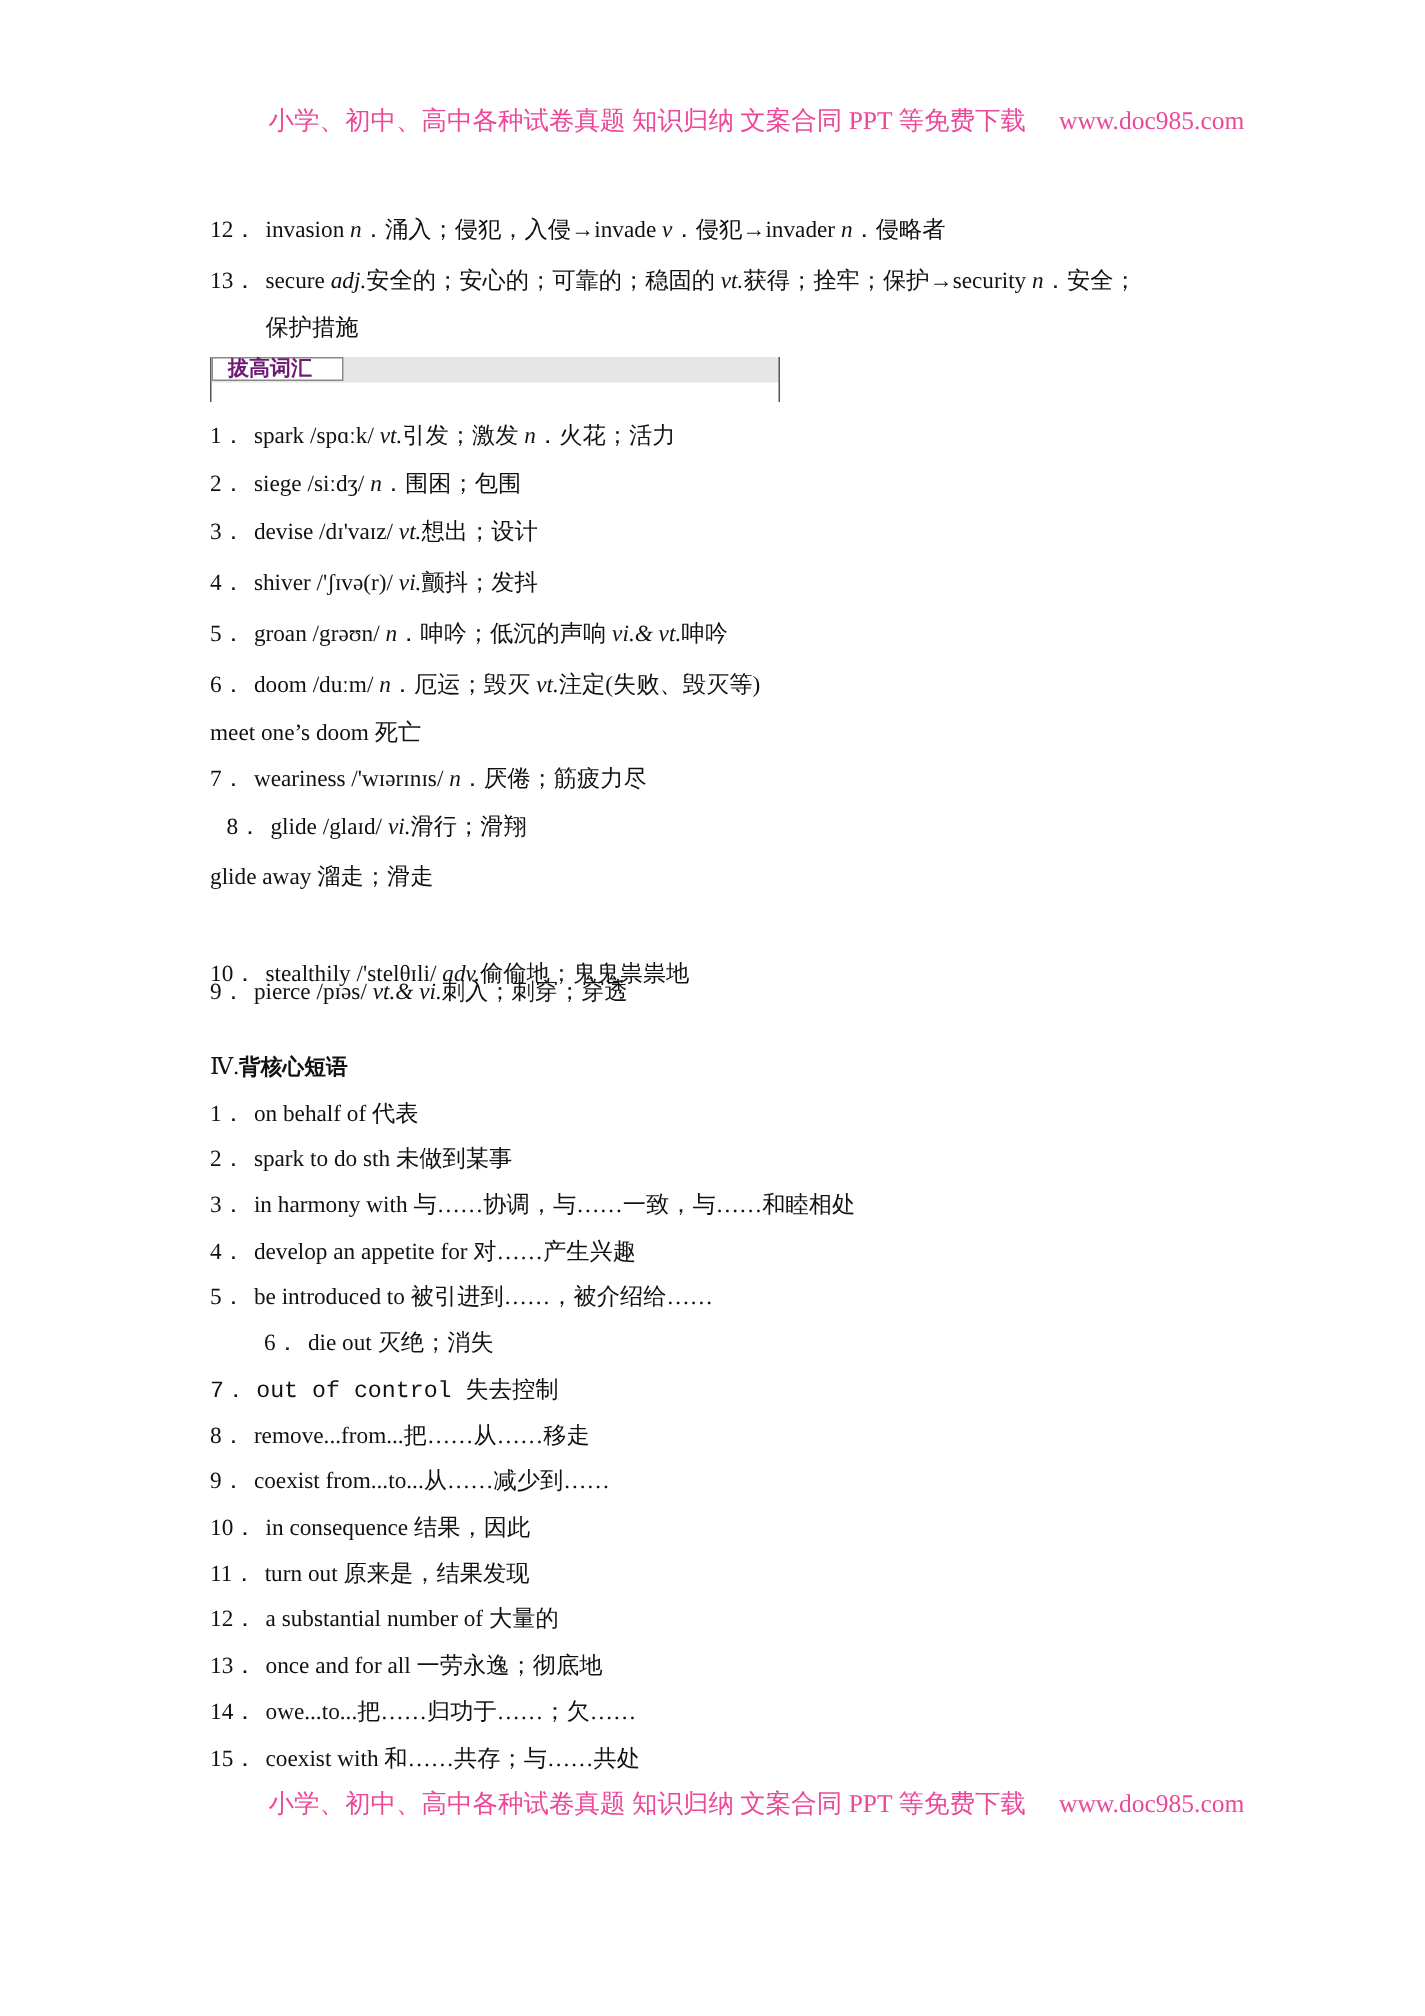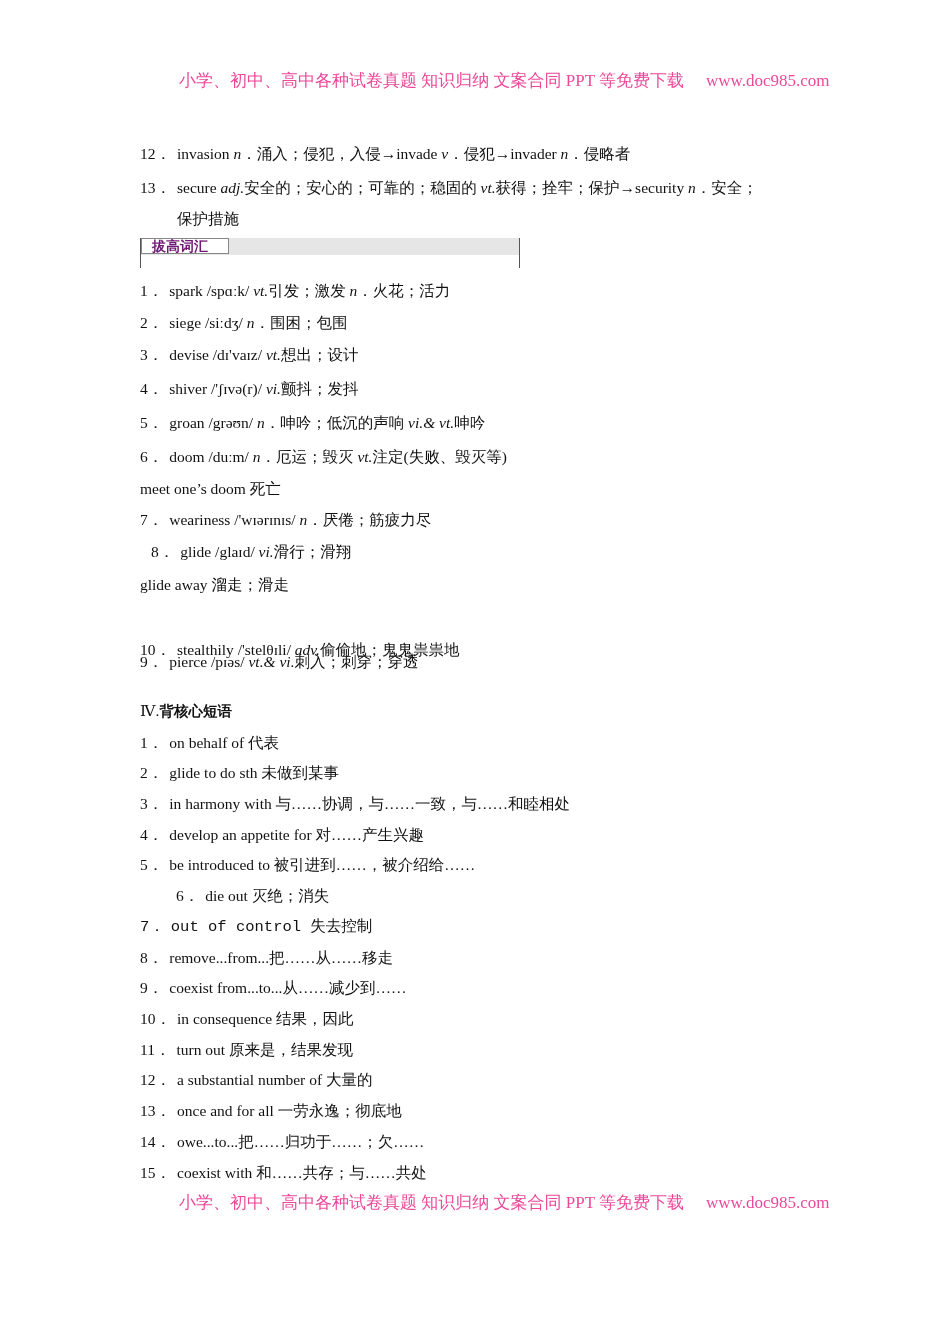--- a/index.html
+++ b/index.html
@@ -110,21 +110,21 @@
 </div>
 <div class="line" style="top:640px;">
   <span class="num">10．</span><span>stealthily /'stelθɪli/ </span><i>adv.</i><span>偷偷地；鬼鬼祟祟地</span>
 </div>
 
 <div class="section-title">
   <span>Ⅳ.</span><span class="cn">背核心短语</span>
 </div>
 
 <div class="line" style="top:733px;"><span class="num">1．</span><span>on behalf of 代表</span></div>
-<div class="line" style="top:763px;"><span class="num">2．</span><span>glide to do sth 未做到某事</span></div>
+<div class="line" style="top:763px;"><span class="num">2．</span><span>spark to do sth 未做到某事</span></div>
 <div class="line" style="top:794px;"><span class="num">3．</span><span>in harmony with 与……协调，与……一致，与……和睦相处</span></div>
 <div class="line" style="top:825px;"><span class="num">4．</span><span>develop an appetite for 对……产生兴趣</span></div>
 <div class="line" style="top:855px;"><span class="num">5．</span><span>be introduced to 被引进到……，被介绍给……</span></div>
 <div class="line" style="top:886px;margin-left:36px;"><span class="num">6．</span><span>die out 灭绝；消失</span></div>
 <div class="line" style="top:917px;font-family:Liberation Mono, monospace;"><span class="num">7．</span><span>out of control 失去控制</span></div>
 <div class="line" style="top:948px;"><span class="num">8．</span><span>remove...from...把……从……移走</span></div>
 <div class="line" style="top:978px;"><span class="num">9．</span><span>coexist from...to...从……减少到……</span></div>
 <div class="line" style="top:1009px;"><span class="num">10．</span><span>in consequence 结果，因此</span></div>
 <div class="line" style="top:1040px;"><span class="num">11．</span><span>turn out 原来是，结果发现</span></div>
 <div class="line" style="top:1070px;"><span class="num">12．</span><span>a substantial number of 大量的</span></div>

